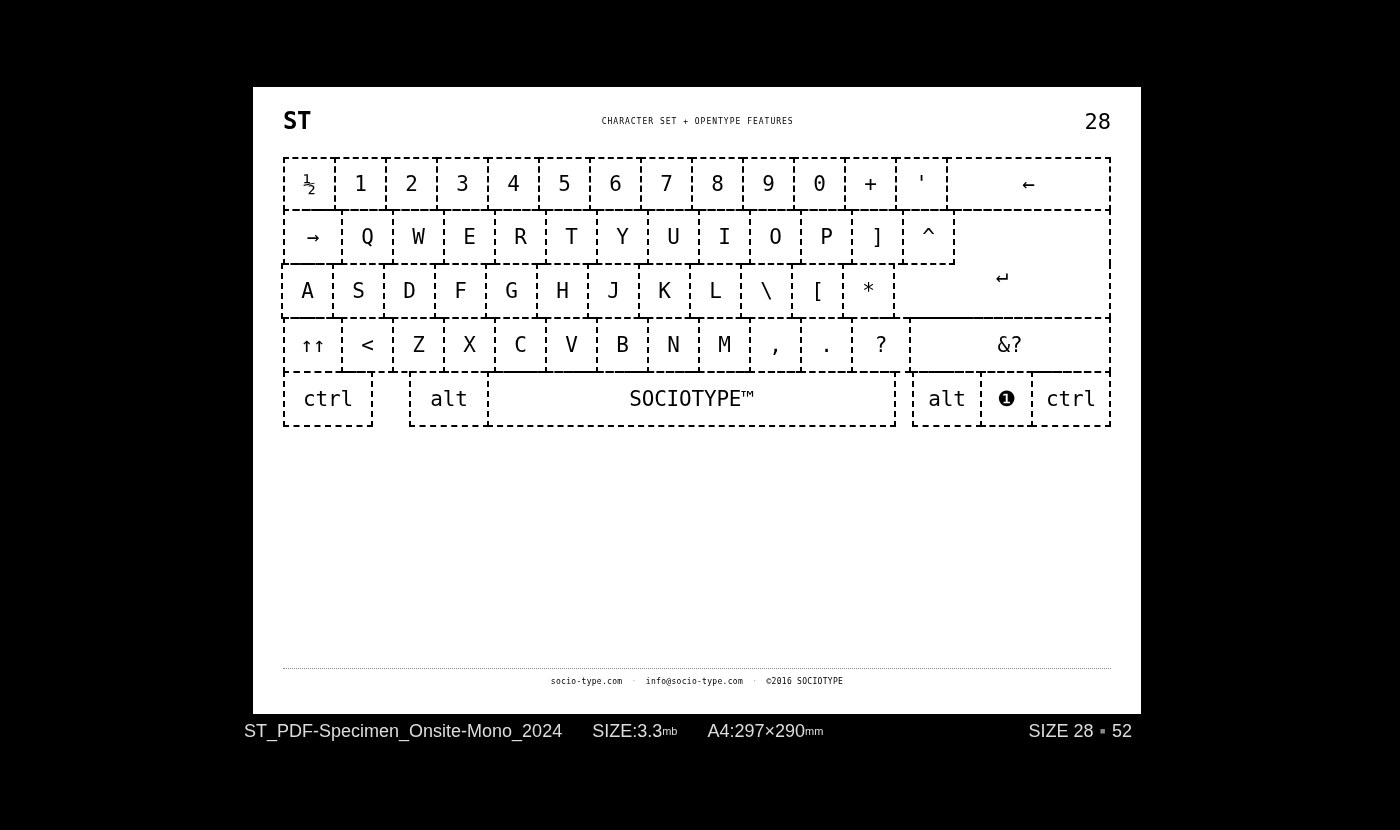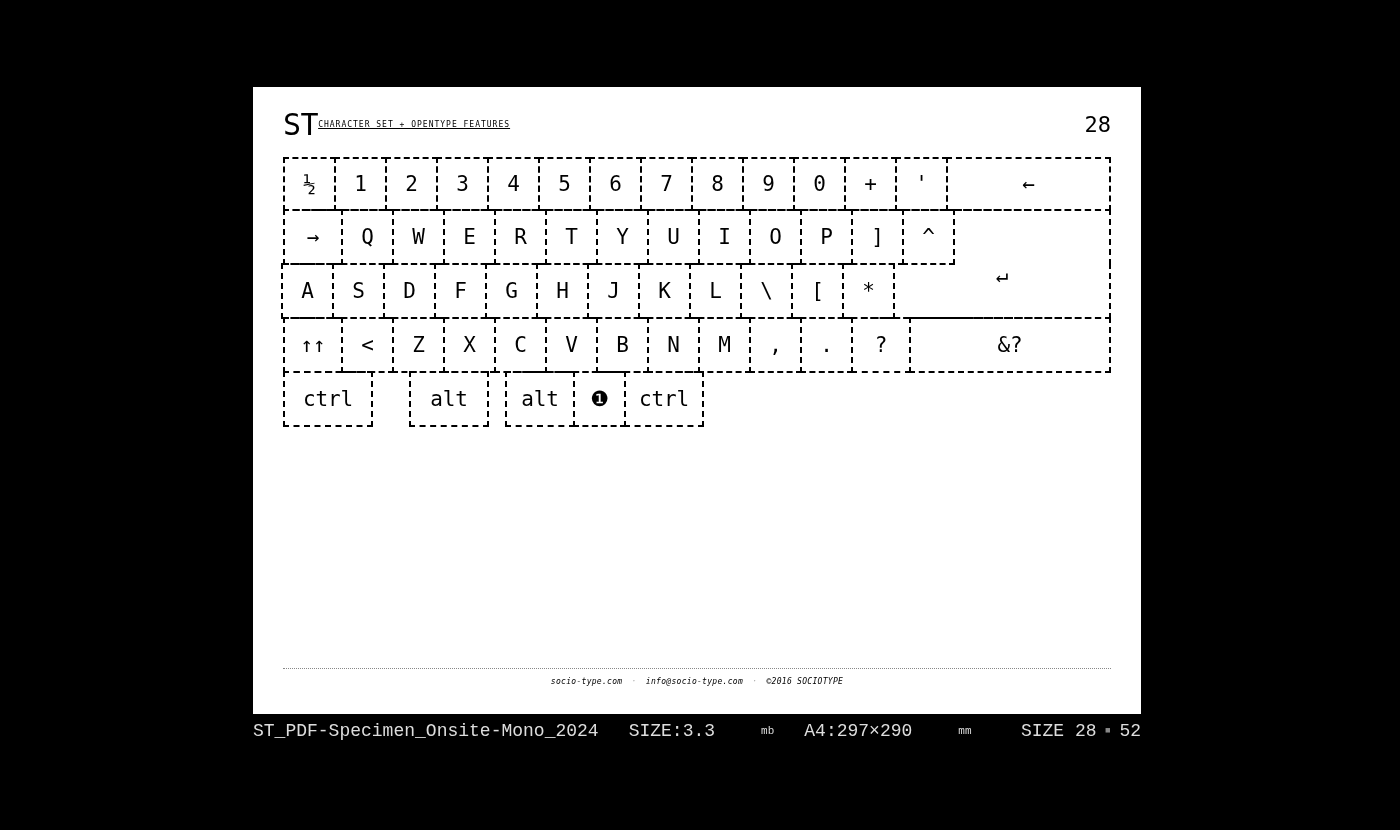--- a/index.html
+++ b/index.html
@@ -1,38 +1,38 @@
 <!DOCTYPE html>
 <html><head>
 <meta charset="utf-8">
 <style>
 *{margin:0;padding:0;box-sizing:border-box;}
 body{background:#000;width:1400px;height:830px;font-family:"Menlo","Consolas",monospace;color:#fff;overflow:hidden;}
 .page{position:absolute;left:253px;top:87px;width:888px;height:627px;background:#fff;color:#000;}
 .hdr{position:absolute;top:20px;left:30px;right:30px;display:flex;align-items:center;}
-.hdr .st{font-size:30px;font-weight:400;letter-spacing:-0.5px;}
-.hdr .title{flex:1;text-align:left;font-size:8px;letter-spacing:1px;font-weight:500;text-decoration:underline;}
+.hdr .st{font-size:24px;font-weight:700;letter-spacing:-0.5px;}
+.hdr .title{flex:1;text-align:center;font-size:8px;letter-spacing:1px;font-weight:500;}
 .hdr .pg{font-size:22px;font-weight:400;}
 .kb{position:absolute;top:70px;left:30px;right:30px;font-family:"Menlo","Consolas",monospace;font-size:20px;font-weight:500;letter-spacing:-0.2px;}
 .row{display:flex;height:54px;}
 .key{border:2px dashed #000;display:flex;align-items:center;justify-content:center;margin-left:-2px;margin-top:-2px;font-size:21px;font-weight:500;}
 .key.first{margin-left:0;}
 .row:first-child .key{margin-top:0;}
 .flex1{flex:1;}
 .w50{width:53px;}
 .w60{width:60px;}
 .w70{width:70px;}
 .w80{width:80px;}
 .w90{width:90px;}
 .ftr{position:absolute;bottom:28px;left:30px;right:30px;text-align:center;font-size:8px;letter-spacing:0.3px;border-top:1px dotted #888;padding-top:8px;}
-.ftr span{margin:0 2px;font-style:italic;}
+.ftr span{margin:0 2px;}
 .dot{color:#aaa;}
-.bar{position:absolute;left:253px;top:720px;width:888px;height:22px;display:flex;align-items:center;font-family:Liberation Mono, monospace;font-size:18px;color:#ddd;}
+.bar{position:absolute;left:244px;top:720px;width:888px;height:22px;display:flex;align-items:center;font-family:Liberation Sans, sans-serif;font-size:18px;color:#ddd;}
 .bar .sp{display:inline-block;width:30px;}
-.sup{font-size:11px;vertical-align:super;margin-left:46px;}
+.sup{font-size:11px;vertical-align:super;}
 .bar .right{margin-left:auto;}
 .bullet{margin:0 6px;color:#888;}
 </style>
 </head>
 <body>
 
 <div class="page">
   <div class="hdr">
     <div class="st">ST</div>
     <div class="title">CHARACTER SET + OPENTYPE FEATURES</div>
@@ -99,20 +99,21 @@
       <div class="key w50">M</div>
       <div class="key w50">,</div>
       <div class="key w50">.</div>
       <div class="key w60">?</div>
       <div class="key flex1">&amp;?</div>
     </div>
     <div class="row">
       <div class="key first w90">ctrl</div>
       <div class="key" style="width:40px;border:none;"></div>
       <div class="key w80">alt</div>
+      <div class="key flex1">SOCIOTYPE™</div>
       <div class="key" style="width:20px;border:none;"></div>
       <div class="key w70">alt</div>
       <div class="key w50">❶</div>
       <div class="key w80">ctrl</div>
     </div>
   </div>
 
   <div class="ftr">
     <span>socio-type.com</span>
     <span class="dot">·</span>

